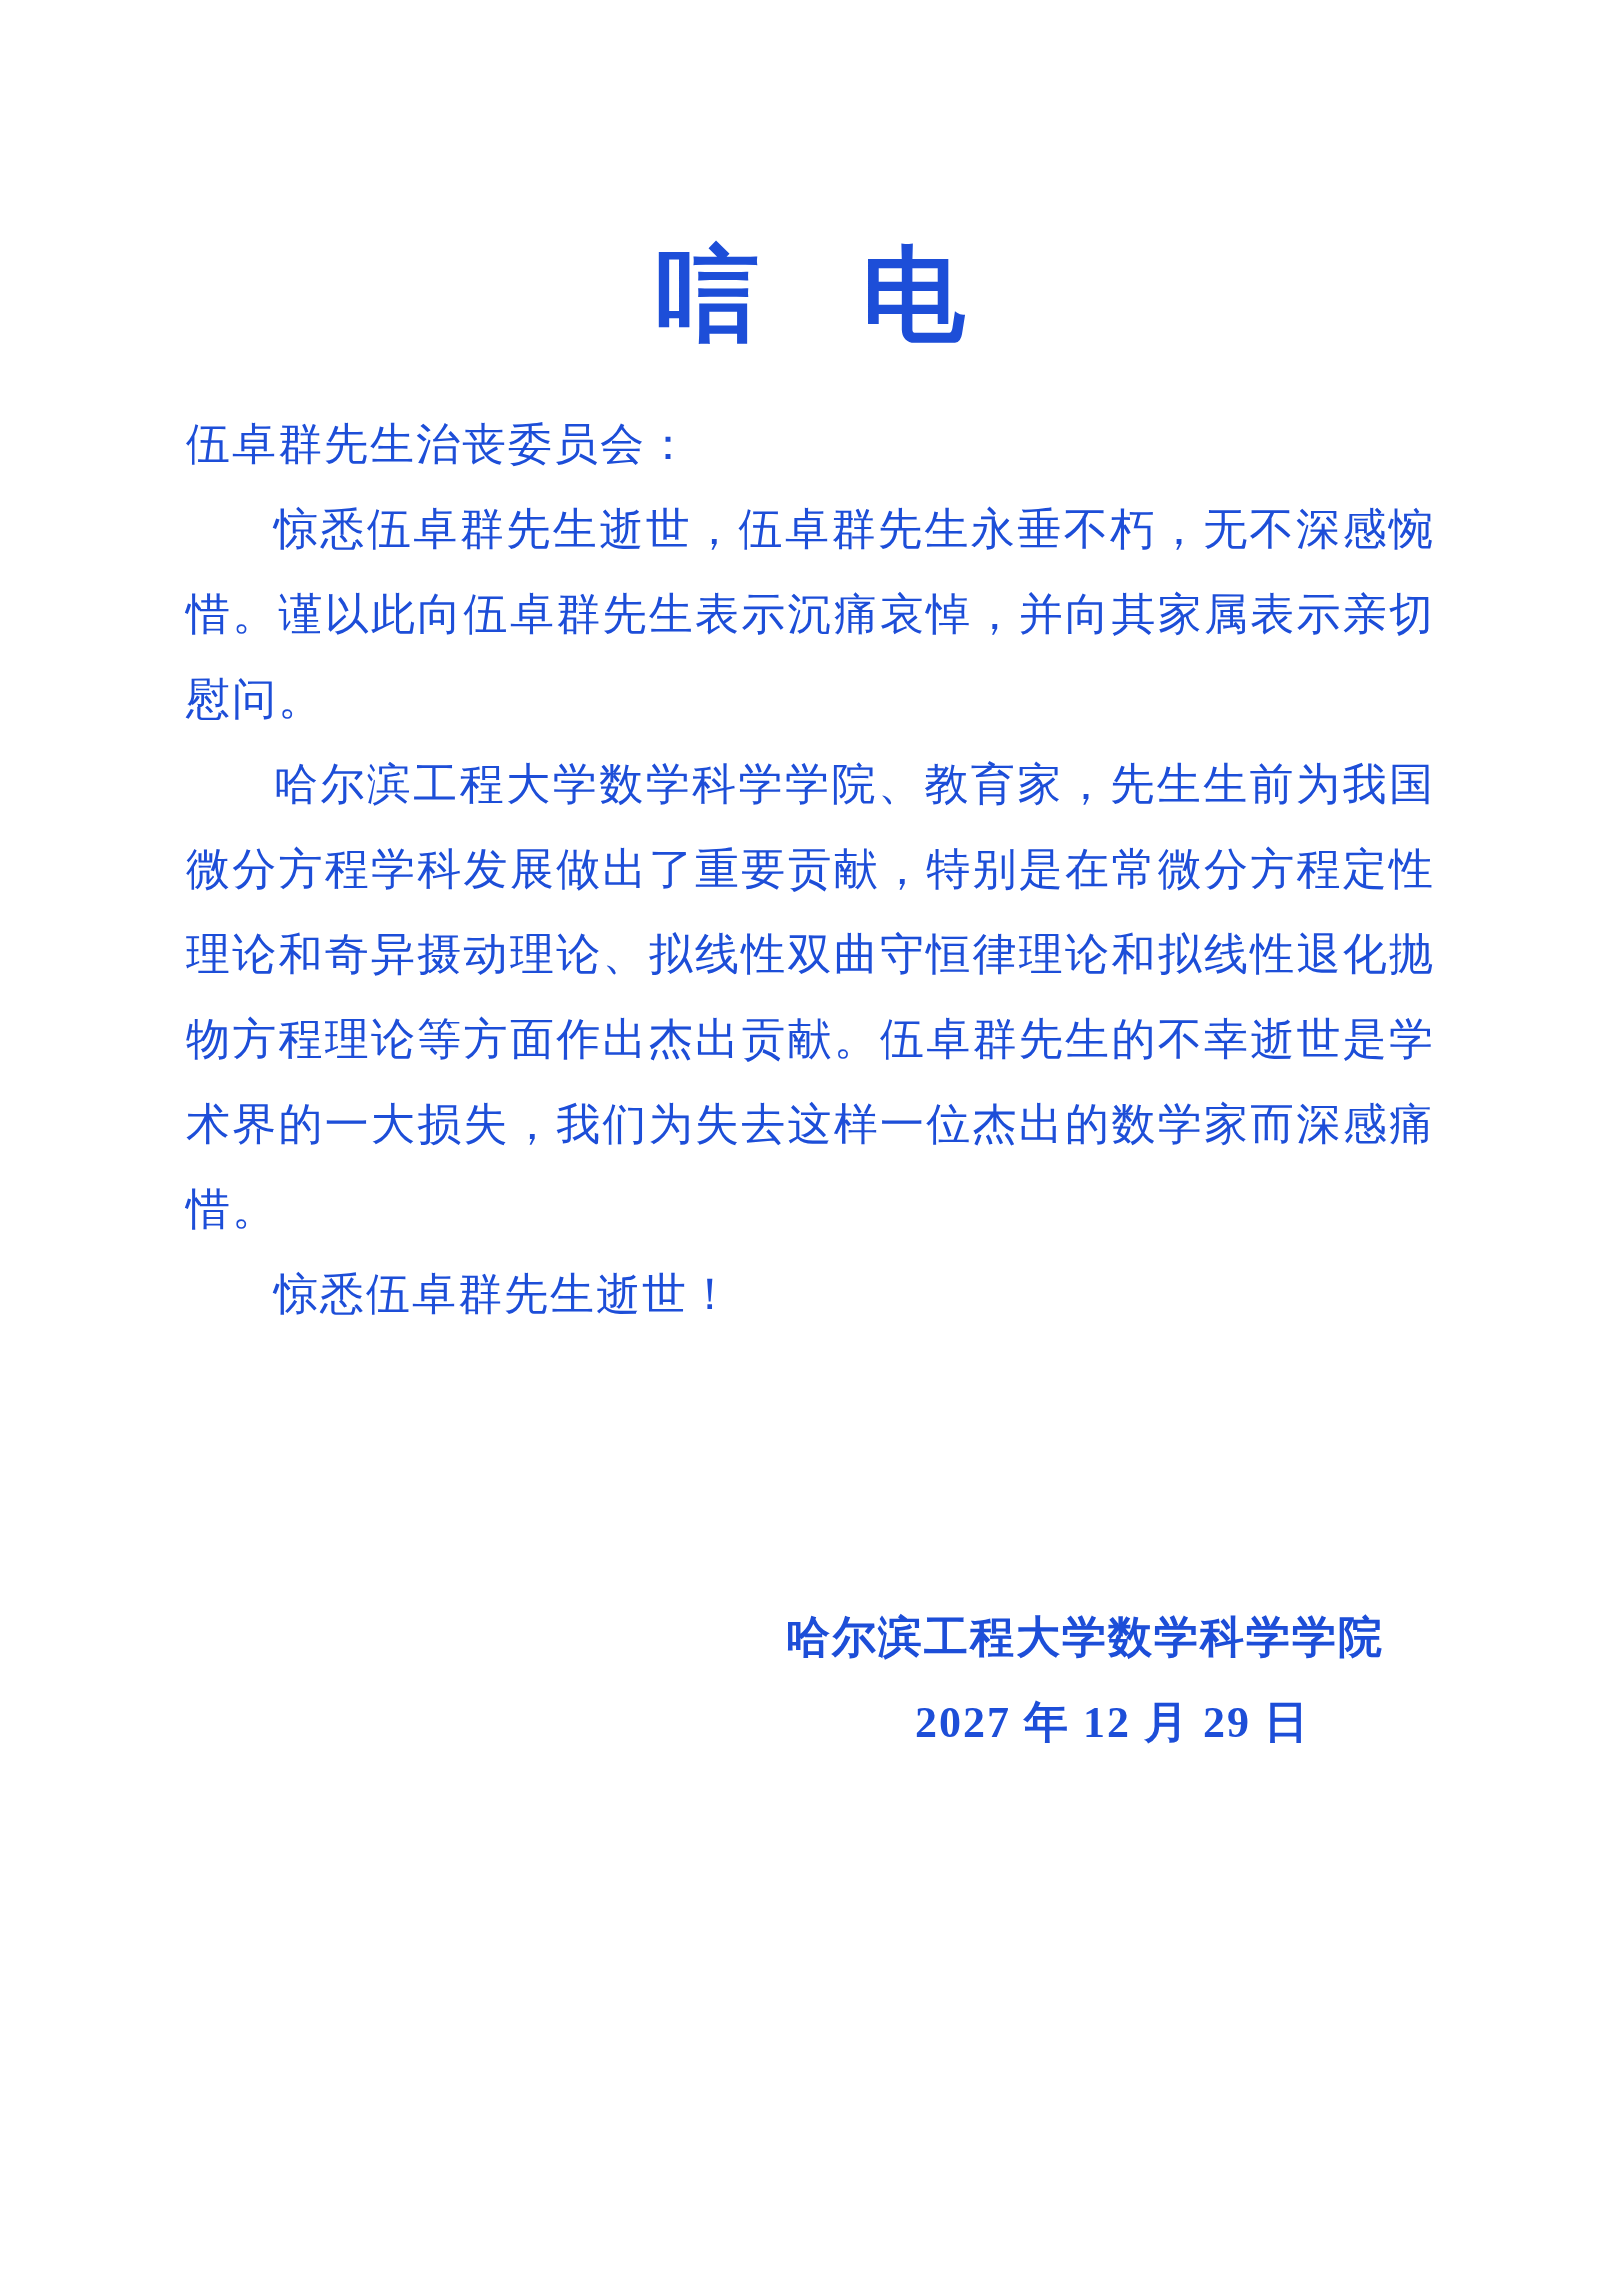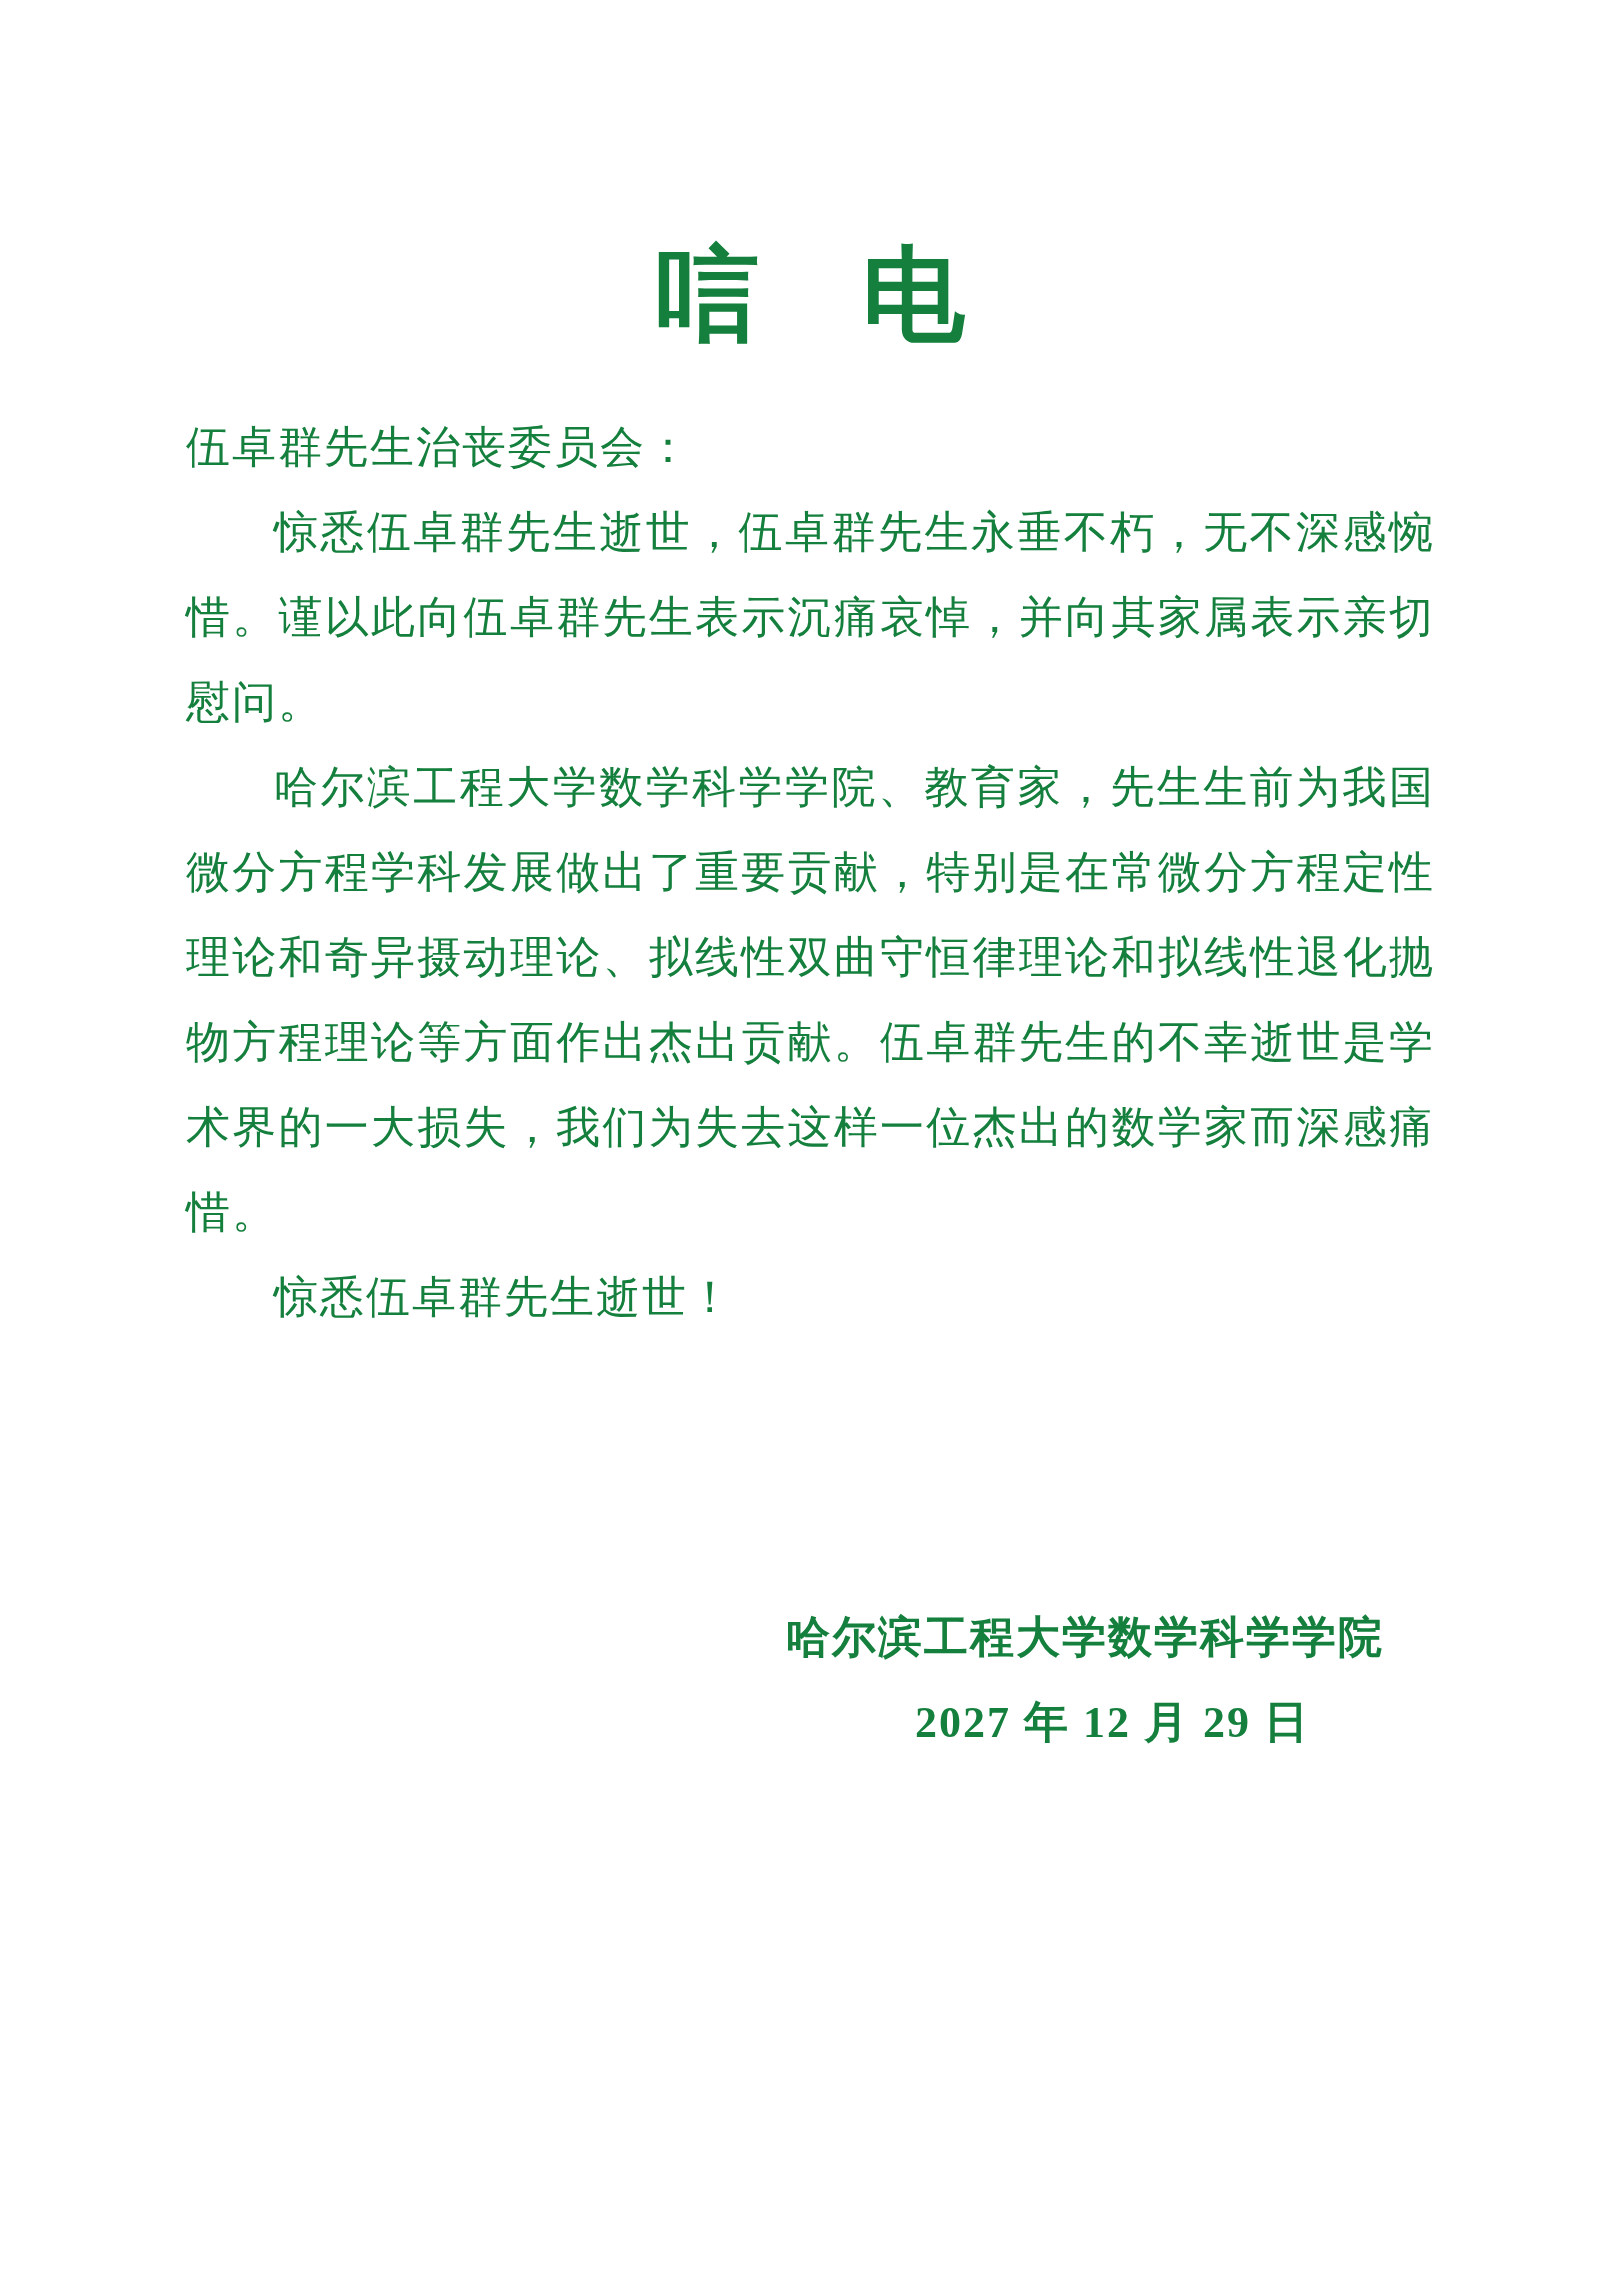--- a/index.html
+++ b/index.html
@@ -5,21 +5,21 @@
   html, body {
     margin: 0;
     padding: 0;
     background: #ffffff;
   }
   .page {
     position: relative;
     width: 1621px;
     height: 2293px;
     background: #ffffff;
-    color: #15803d;
+    color: #1d4ed8;
     font-family: "Liberation Serif", "DejaVu Serif", serif;
     overflow: hidden;
     box-sizing: border-box;
   }
   .letter-title {
     margin: 0;
     padding-top: 233px;
     text-align: center;
     font-size: 103px;
     line-height: 125px;
@@ -27,20 +27,21 @@
     letter-spacing: 0;
     white-space: pre;
   }
   .letter-body {
     margin: 47px 186px 0 186px;
     font-size: 44px;
     line-height: 85px;
     text-align: justify;
     text-justify: inter-ideograph;
     letter-spacing: 2px;
+    font-family: Liberation Mono, monospace;
   }
   .letter-body p {
     margin: 0;
     padding: 0;
   }
   .para-indent {
     text-indent: 2em;
   }
   .letter-closing {
     margin: 255px 186px 0 186px;

